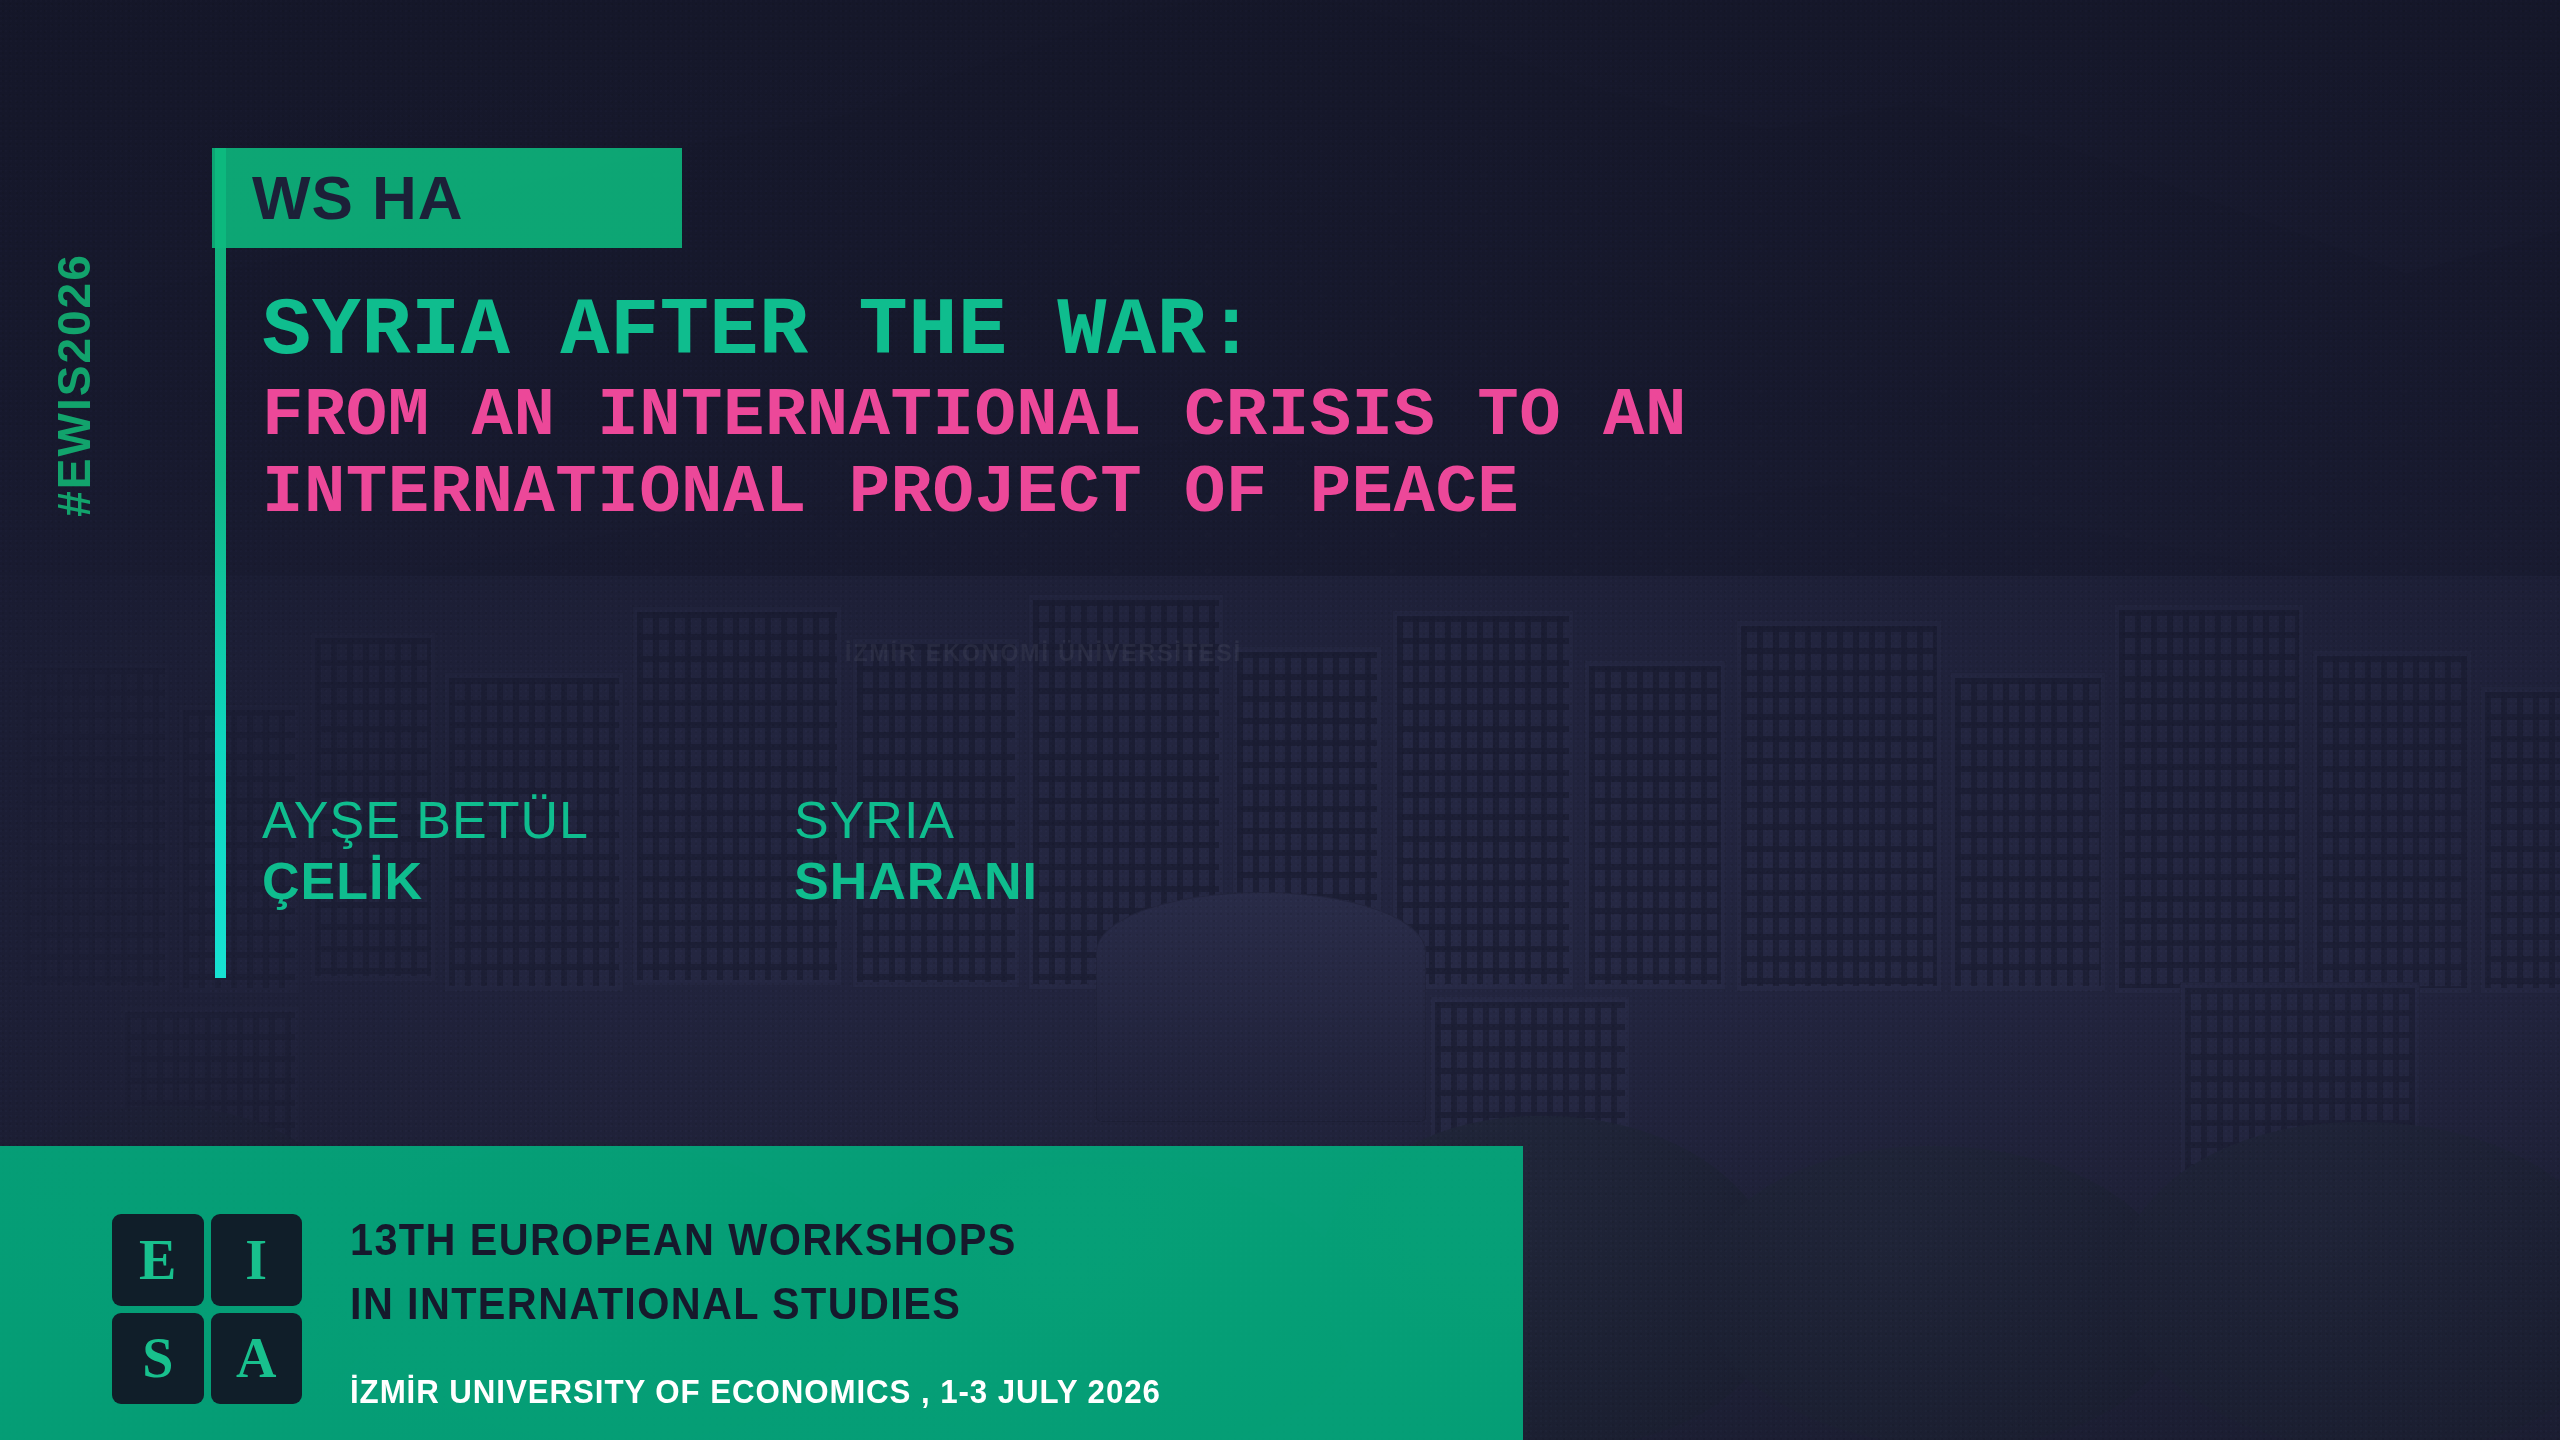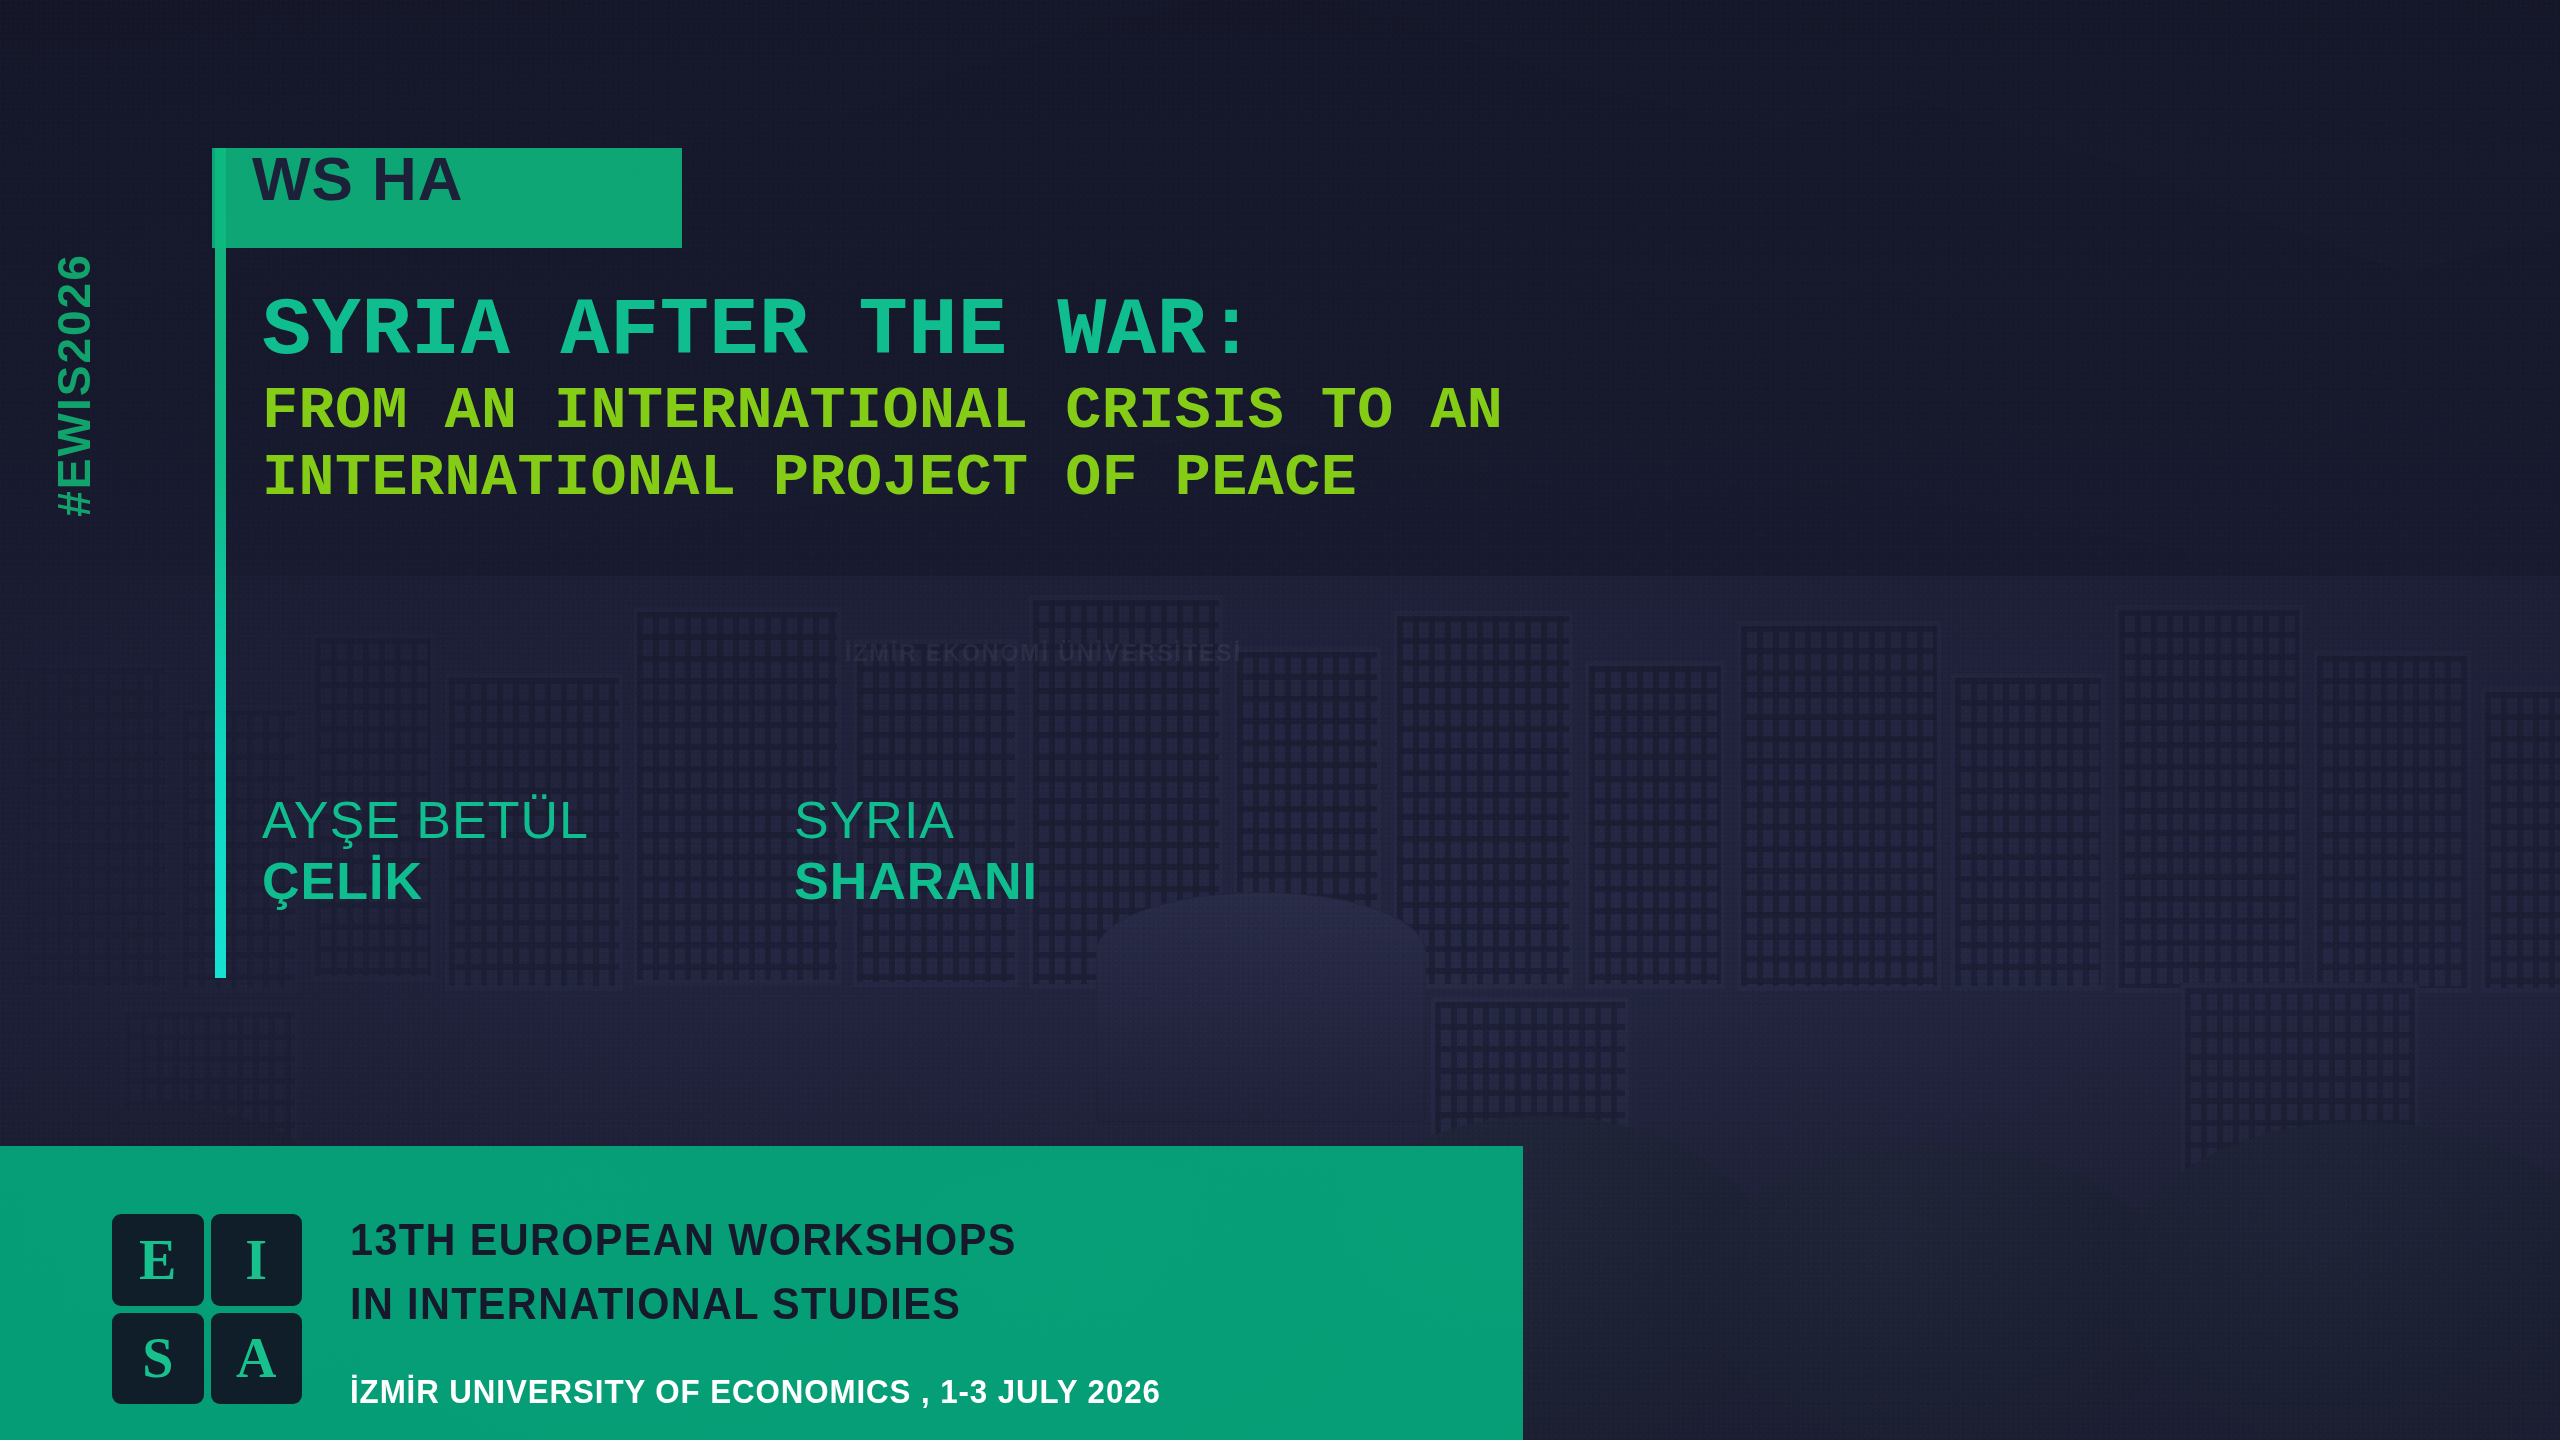--- a/index.html
+++ b/index.html
@@ -124,21 +124,21 @@
     position:absolute;left:215px;top:148px;
     width:11px;height:830px;
     background:linear-gradient(180deg,#12b07a 0%,#10b887 40%,#0ed6bf 72%,#17e2d2 100%);
   }
 
   
   #ws-badge{
     position:absolute;left:212px;top:148px;
     width:470px;height:100px;
     background:rgba(13,186,126,.88);
-    display:flex;
+    display:flex;align-items:center;
     padding-left:40px;
   }
   #ws-badge span{
     color:#1c2038;
     font-size:62px;
     font-weight:700;
     letter-spacing:1px;
     line-height:1;
   }
 
@@ -153,22 +153,22 @@
     line-height:1.12;
     white-space:nowrap;
     font-family:Liberation Mono, monospace;
   }
   .t-accent{
     color:#0fbd8e;
     font-size:82px;
     letter-spacing:.5px;
   }
   .t-white{
-    color:#84cc16;
-    font-size:60px;
+    color:#ec4899;
+    font-size:69px;
     letter-spacing:.5px;
   }
 
   
   #authors{
     position:absolute;left:262px;top:790px;
     display:flex;gap:62px;align-items:center;
   }
   .author{width:470px;}
   .author .given{

